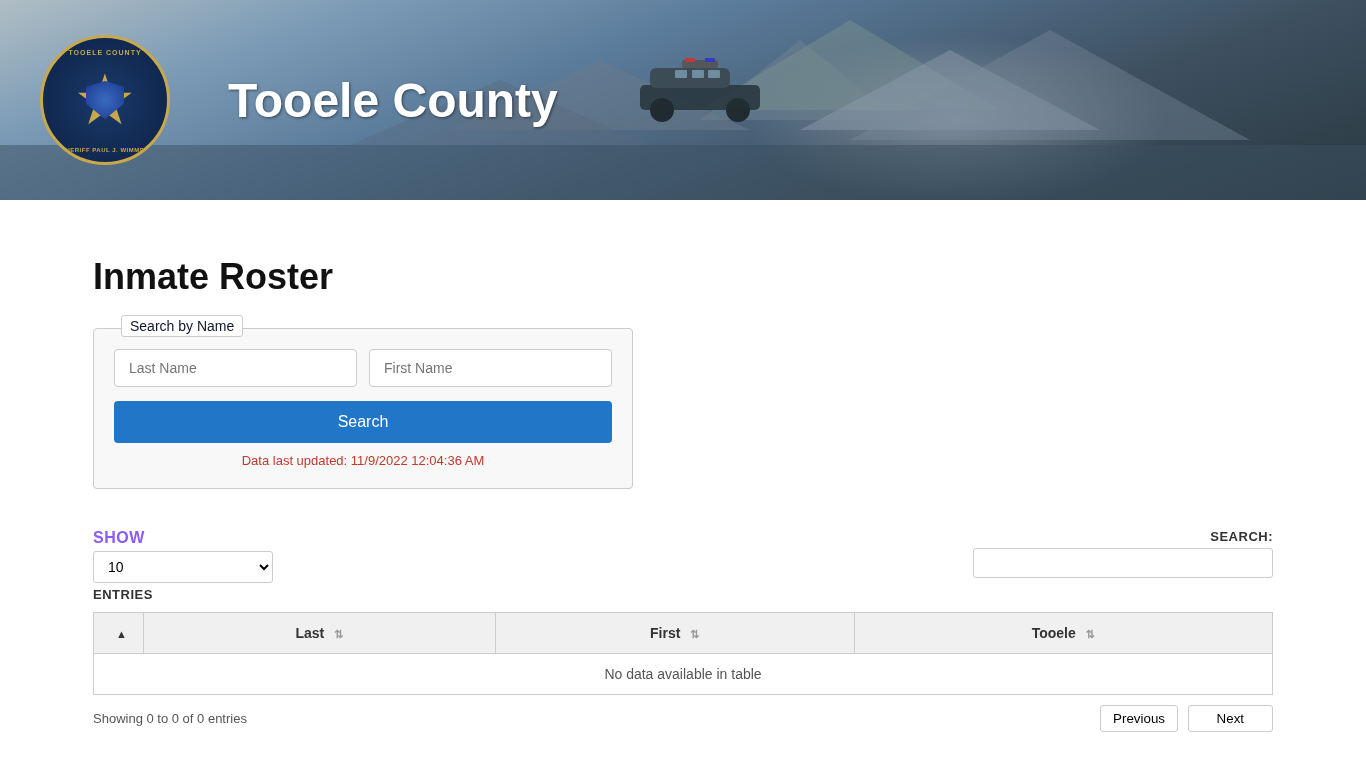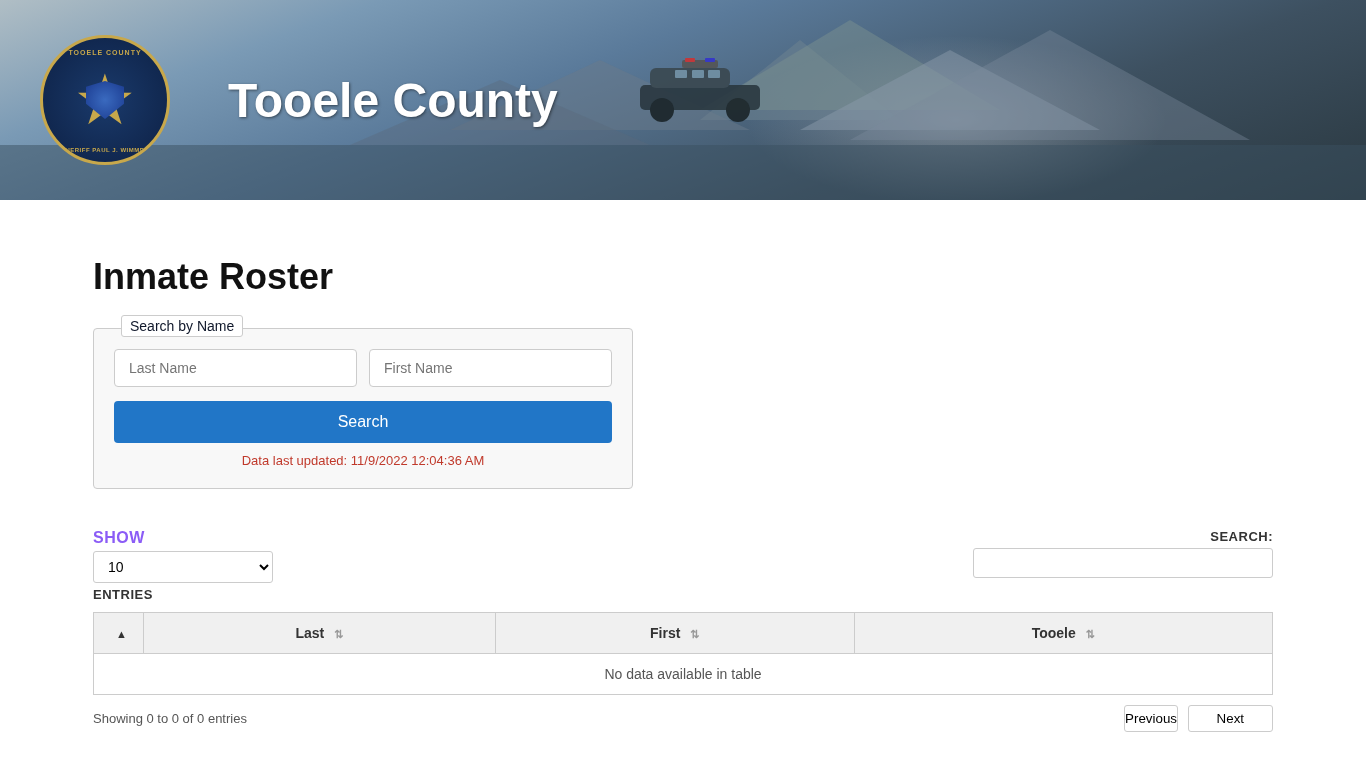--- a/index.html
+++ b/index.html
@@ -426,18 +426,18 @@
     <tbody>
       <tr class="no-data-row">
         <td colspan="4">No data available in table</td>
       </tr>
     </tbody>
   </table>
 
   <div class="table-footer">
     <span>Showing 0 to 0 of 0 entries</span>
     <div>
-      <button style="margin-right:6px; padding:5px 0; border:1px solid #ccc; border-radius:3px; cursor:pointer; background:#fff;">Previous</button>
+      <button style="margin-right:6px; padding:5px 12px; border:1px solid #ccc; border-radius:3px; cursor:pointer; background:#fff;">Previous</button>
       <button style="padding:5px 28px; border:1px solid #ccc; border-radius:3px; cursor:pointer; background:#fff;">Next</button>
     </div>
   </div>
 
 </main>
 
 </body></html>

